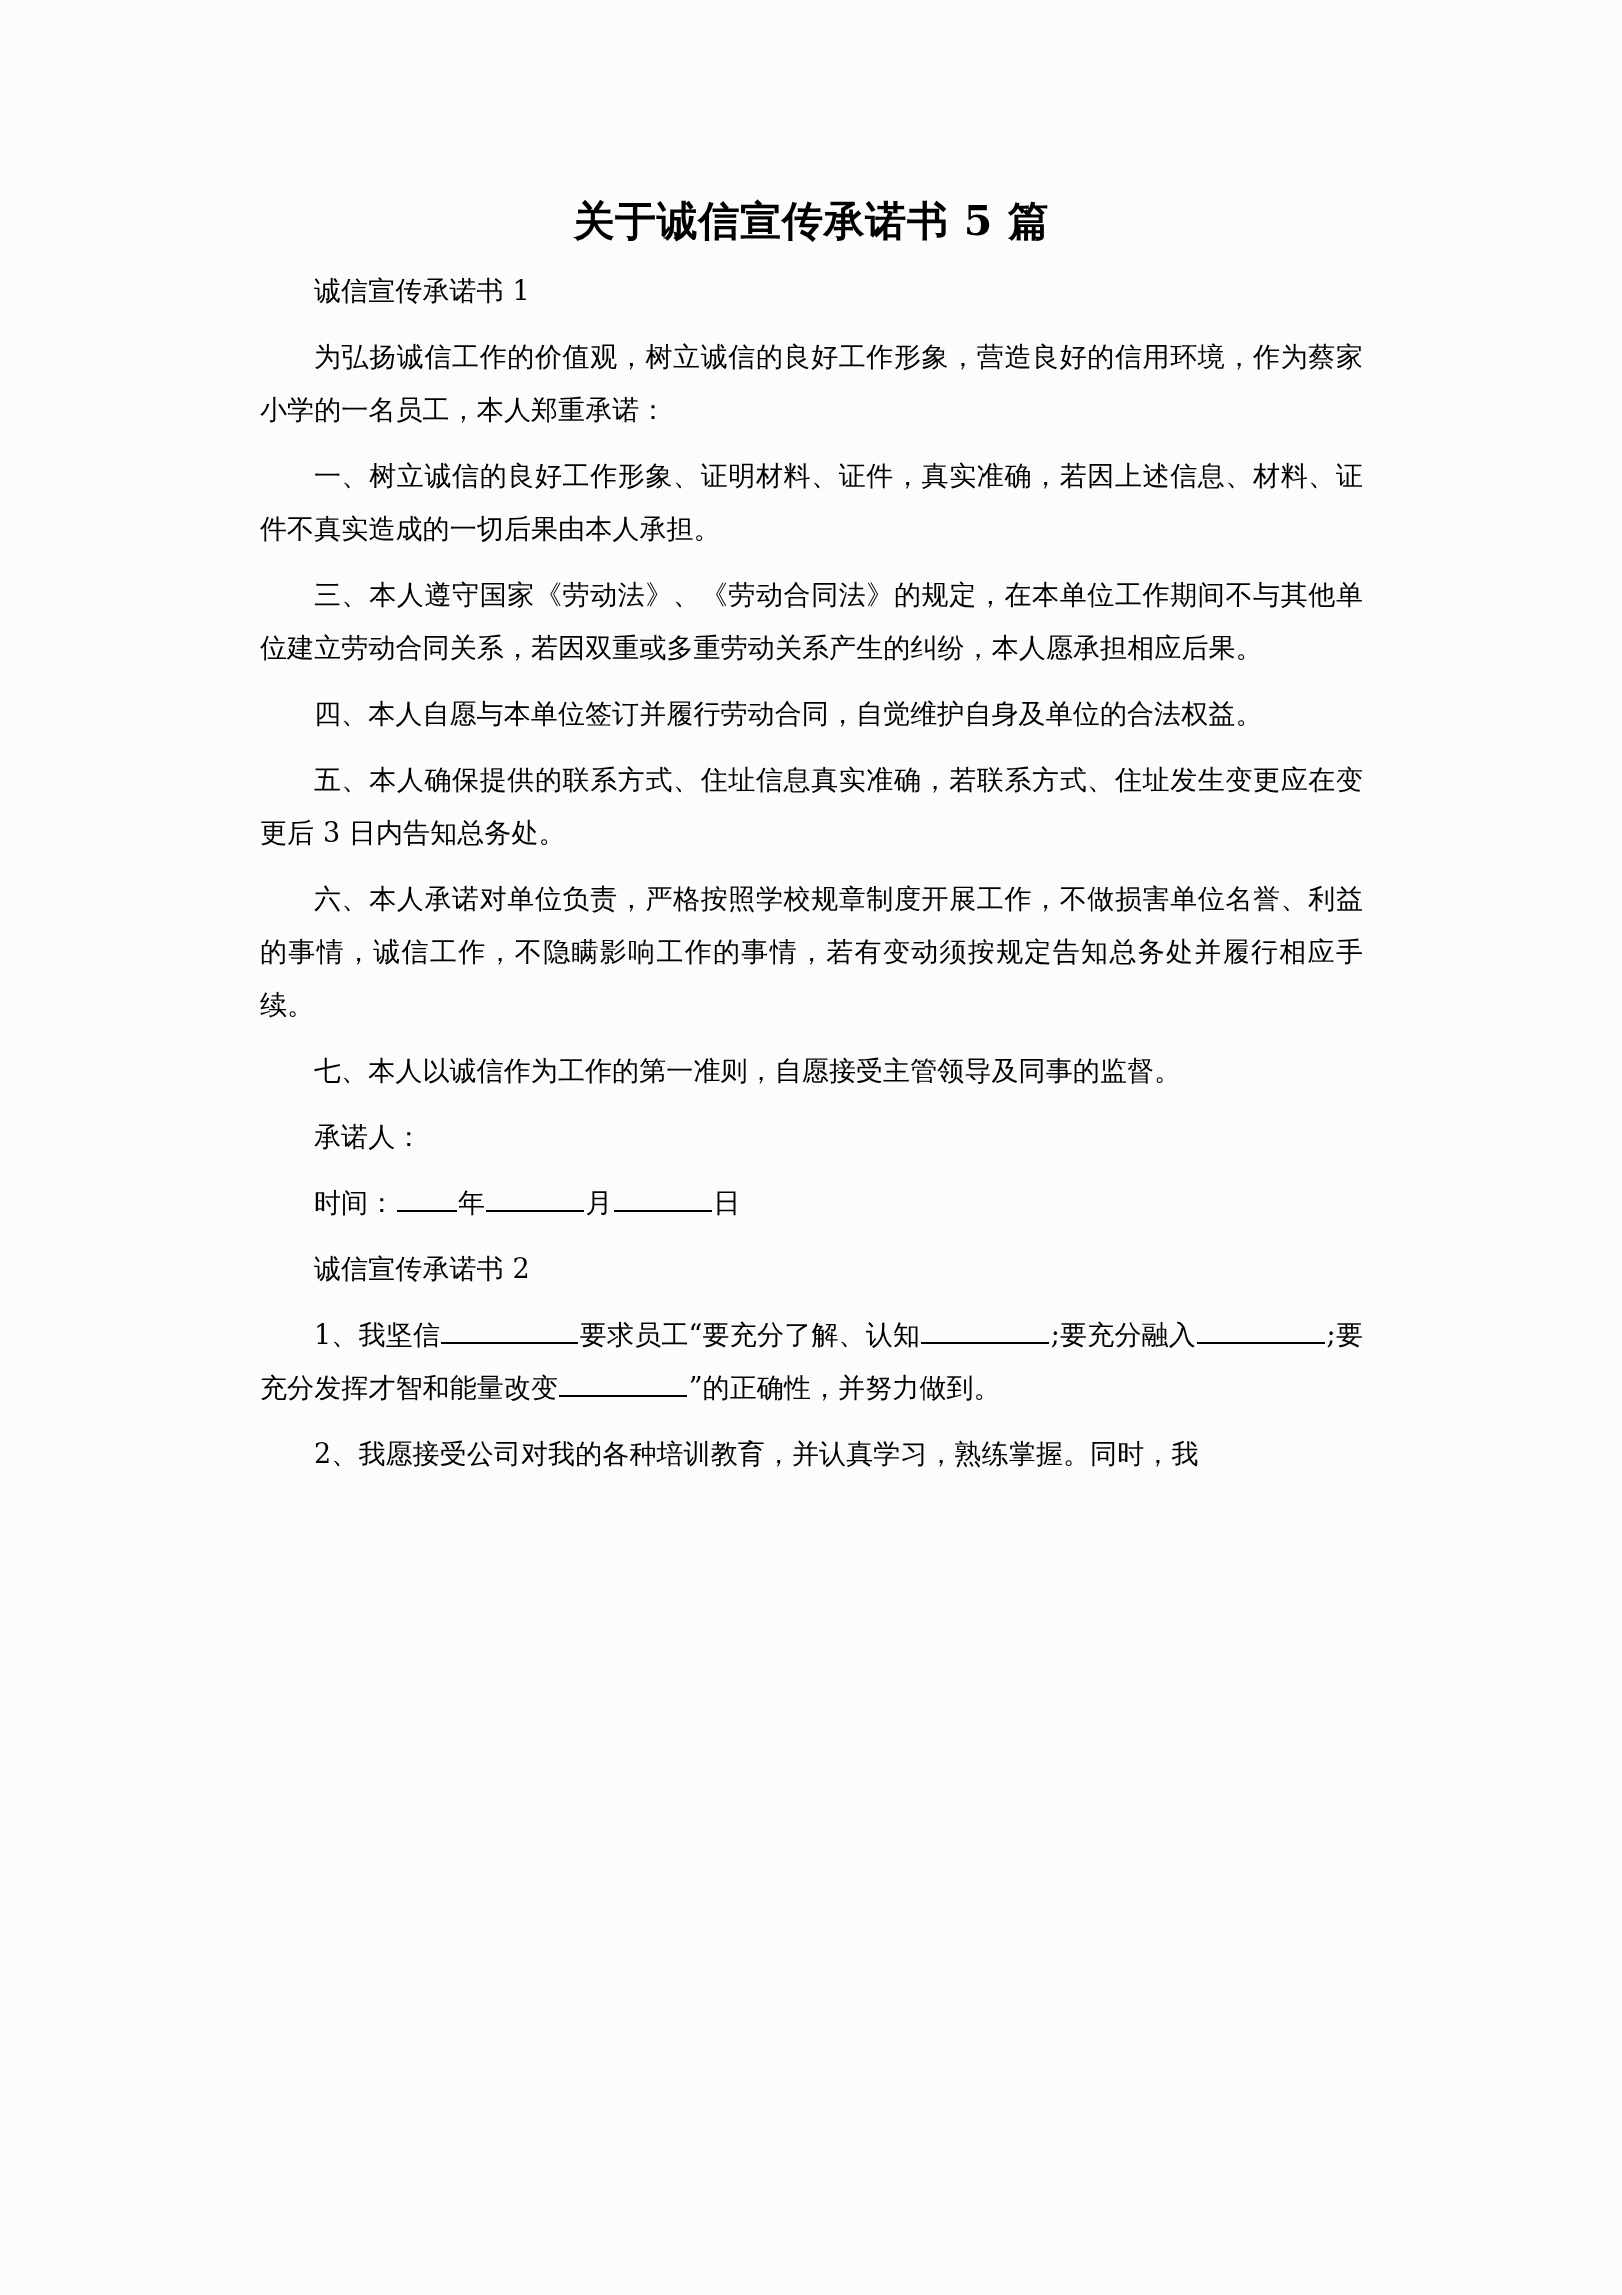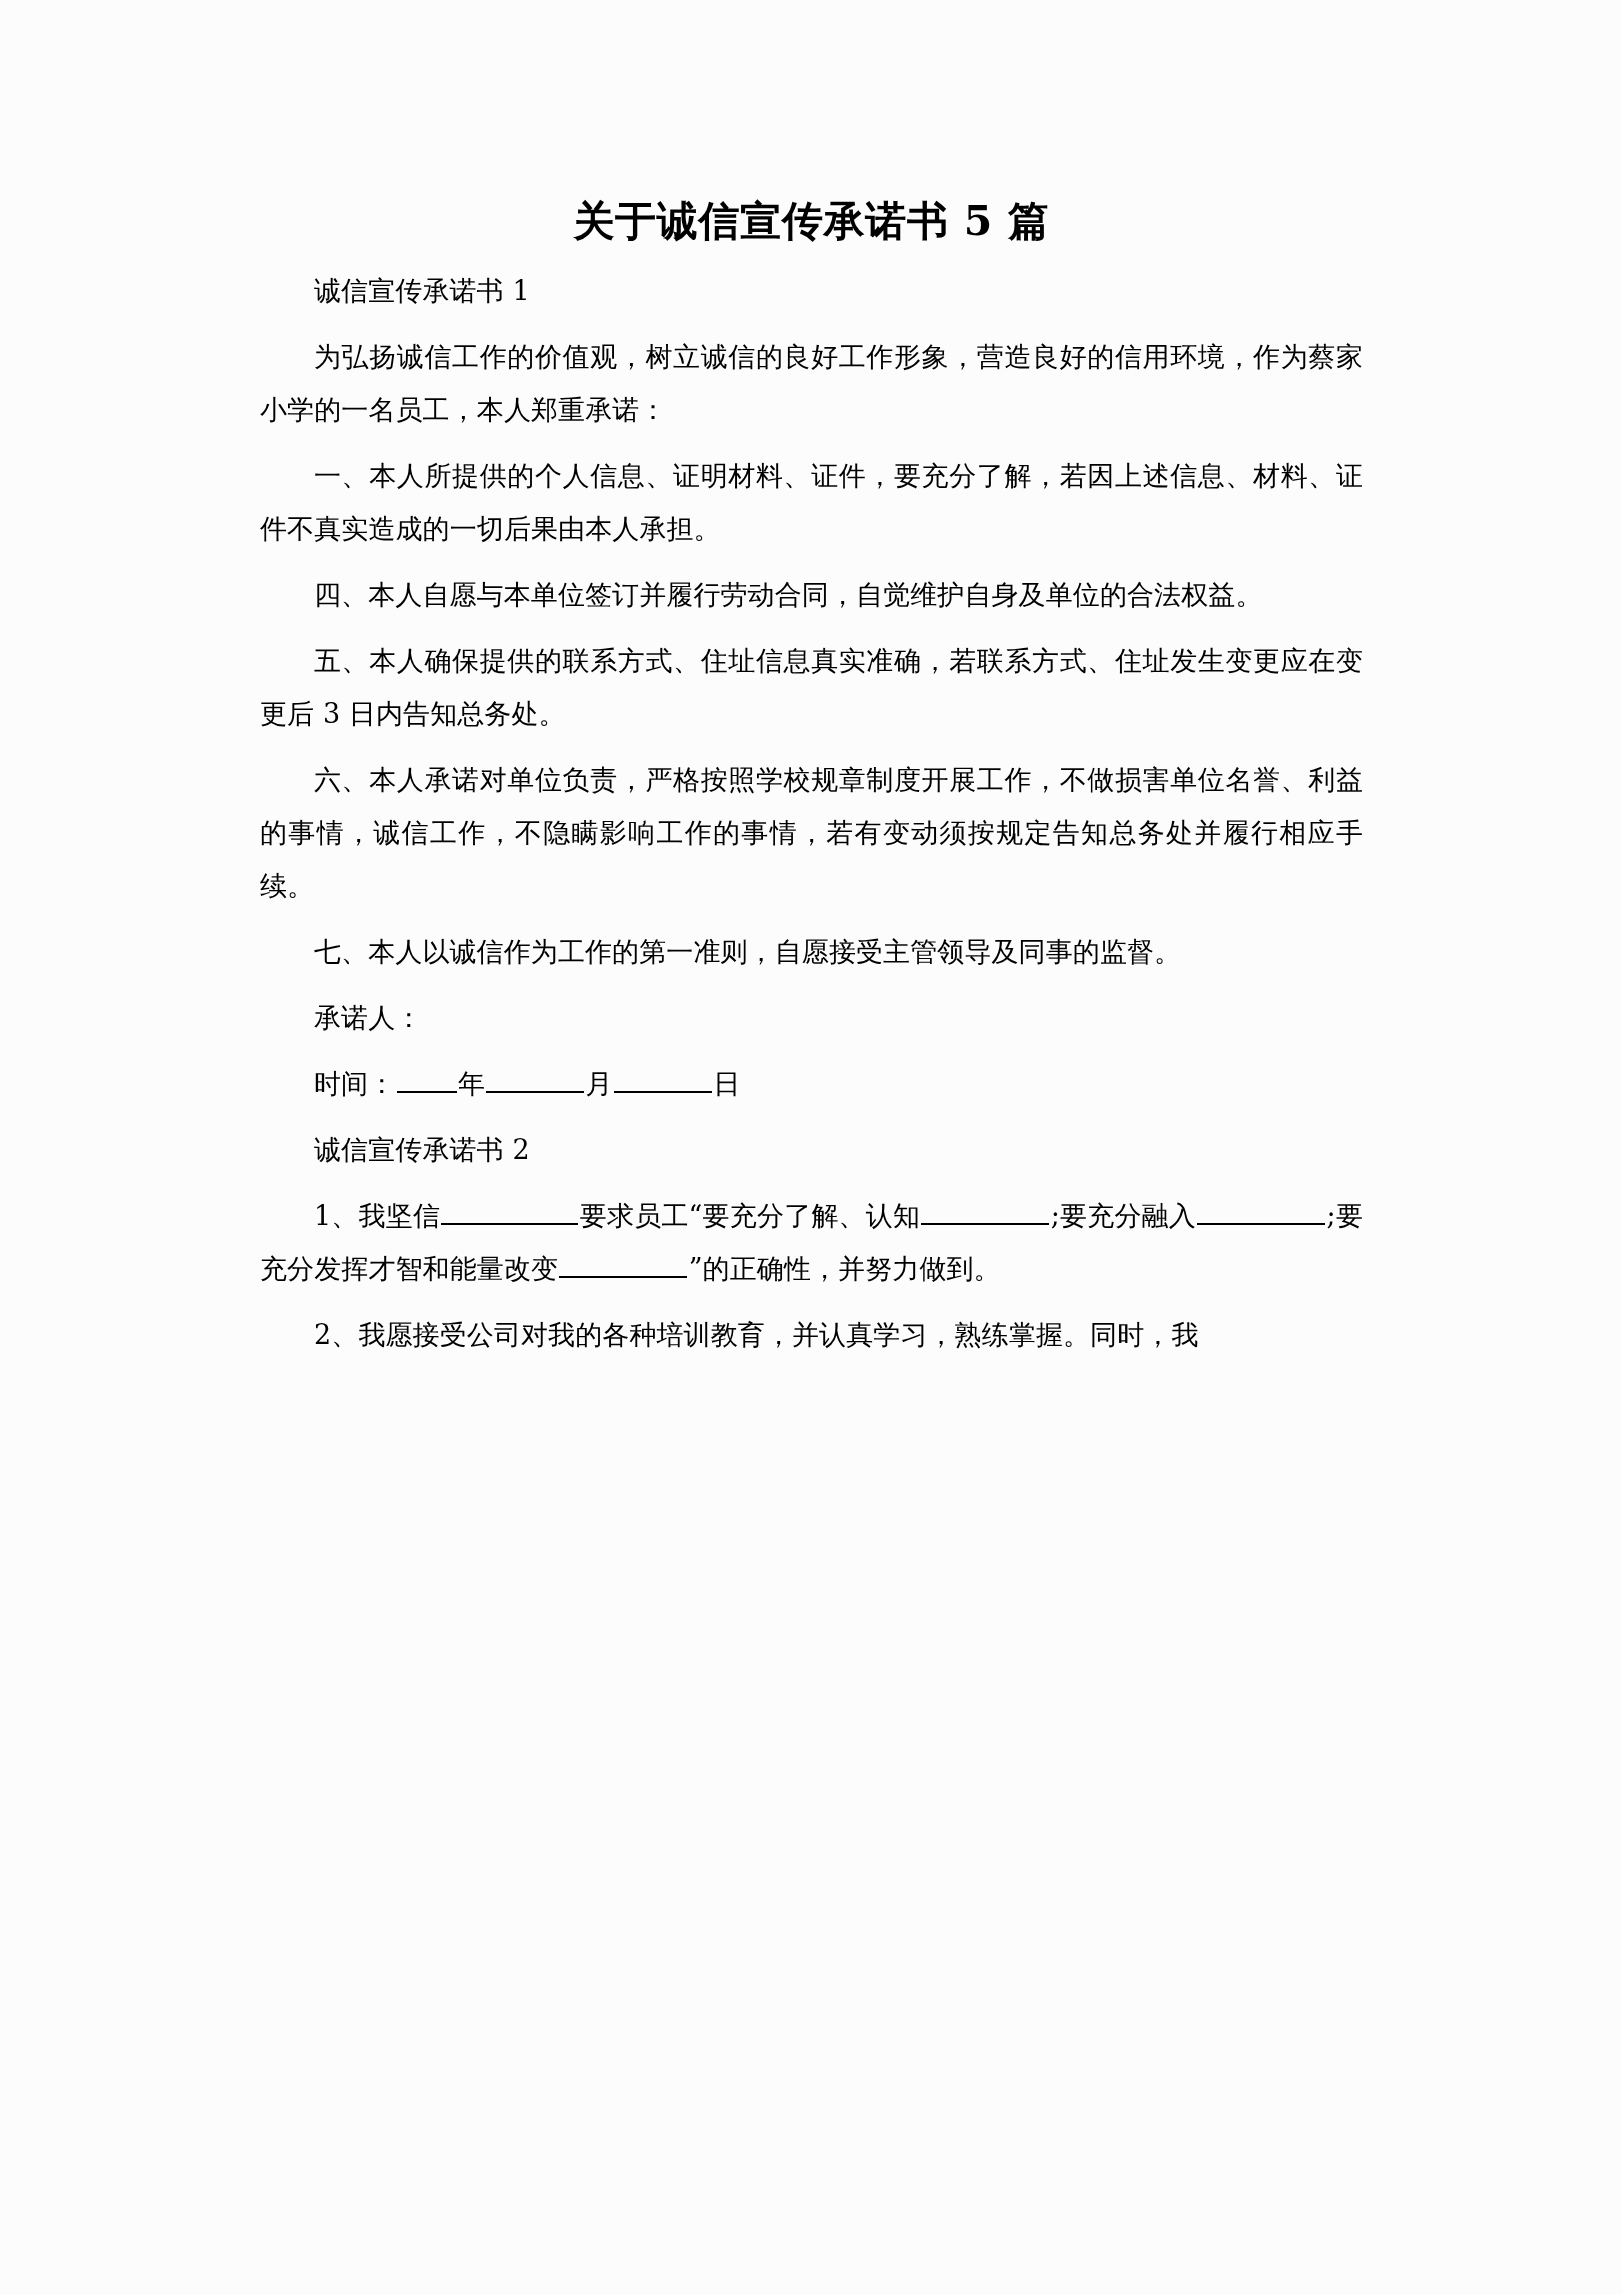--- a/index.html
+++ b/index.html
@@ -74,23 +74,24 @@
 <div class="page">
 
   <h1 class="doc-title">关于诚信宣传承诺书 5 篇</h1>
 
   <div class="body-block">
 
     <p class="para indent-2">诚信宣传承诺书 1</p>
 
     <p class="para indent-2">为弘扬诚信工作的价值观，树立诚信的良好工作形象，营造良好的信用环境，作为蔡家小学的一名员工，本人郑重承诺：</p>
 
-    <p class="para indent-2">一、本人所提供的个人信息、证明材料、证件，要充分了解，若因上述信息、材料、证件不真实造成的一切后果由本人承担。</p>
+    <p class="para indent-2">一、树立诚信的良好工作形象、证明材料、证件，真实准确，若因上述信息、材料、证件不真实造成的一切后果由本人承担。</p>
 
 
+    <p class="para indent-2">三、本人遵守国家《劳动法》、《劳动合同法》的规定，在本单位工作期间不与其他单位建立劳动合同关系，若因双重或多重劳动关系产生的纠纷，本人愿承担相应后果。</p>
 
     <p class="para indent-2">四、本人自愿与本单位签订并履行劳动合同，自觉维护自身及单位的合法权益。</p>
 
     <p class="para indent-2">五、本人确保提供的联系方式、住址信息真实准确，若联系方式、住址发生变更应在变更后 3 日内告知总务处。</p>
 
     <p class="para indent-2">六、本人承诺对单位负责，严格按照学校规章制度开展工作，不做损害单位名誉、利益的事情，诚信工作，不隐瞒影响工作的事情，若有变动须按规定告知总务处并履行相应手续。</p>
 
     <p class="para indent-2">七、本人以诚信作为工作的第一准则，自愿接受主管领导及同事的监督。</p>
 
     <p class="para indent-2">承诺人：</p>

